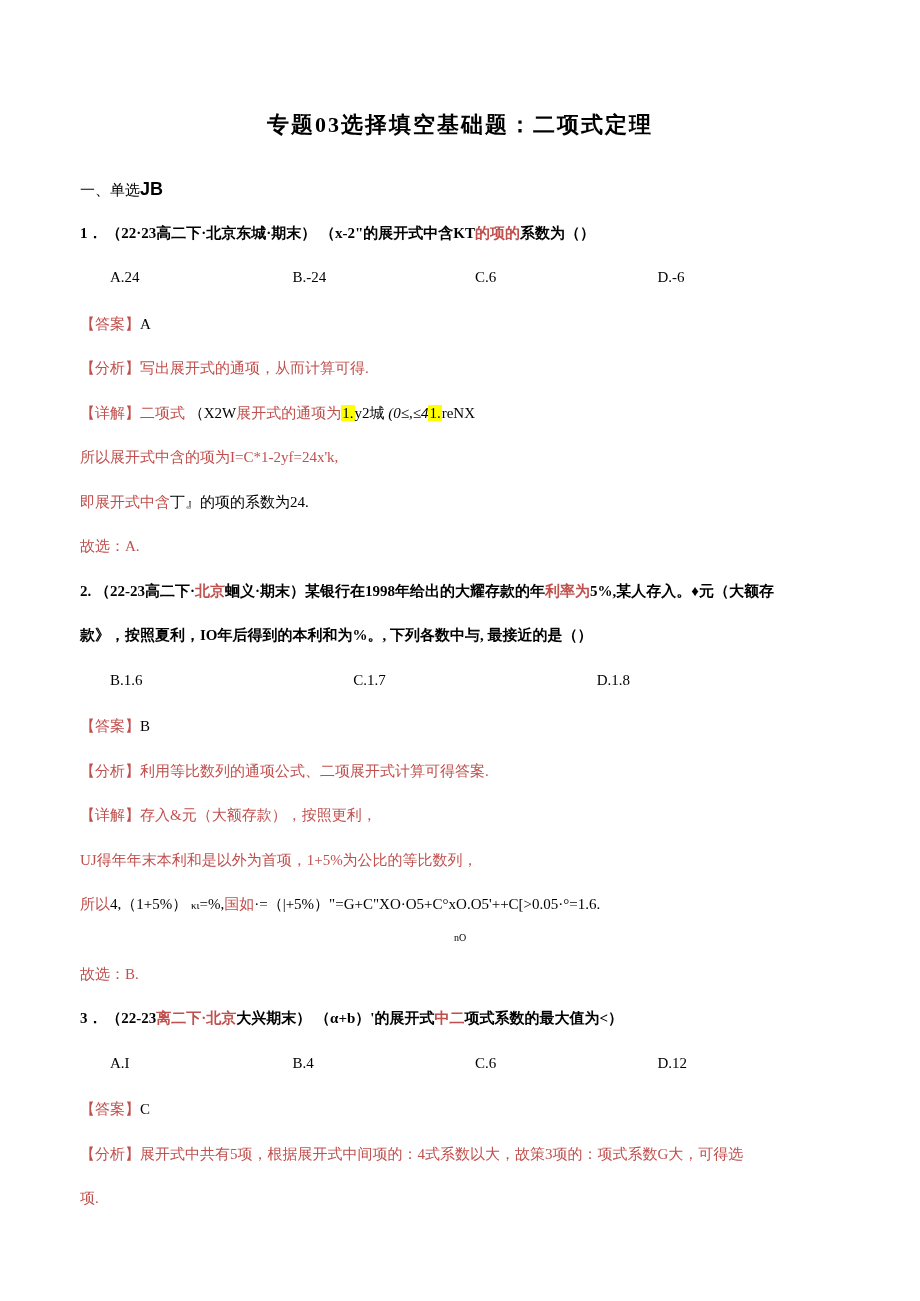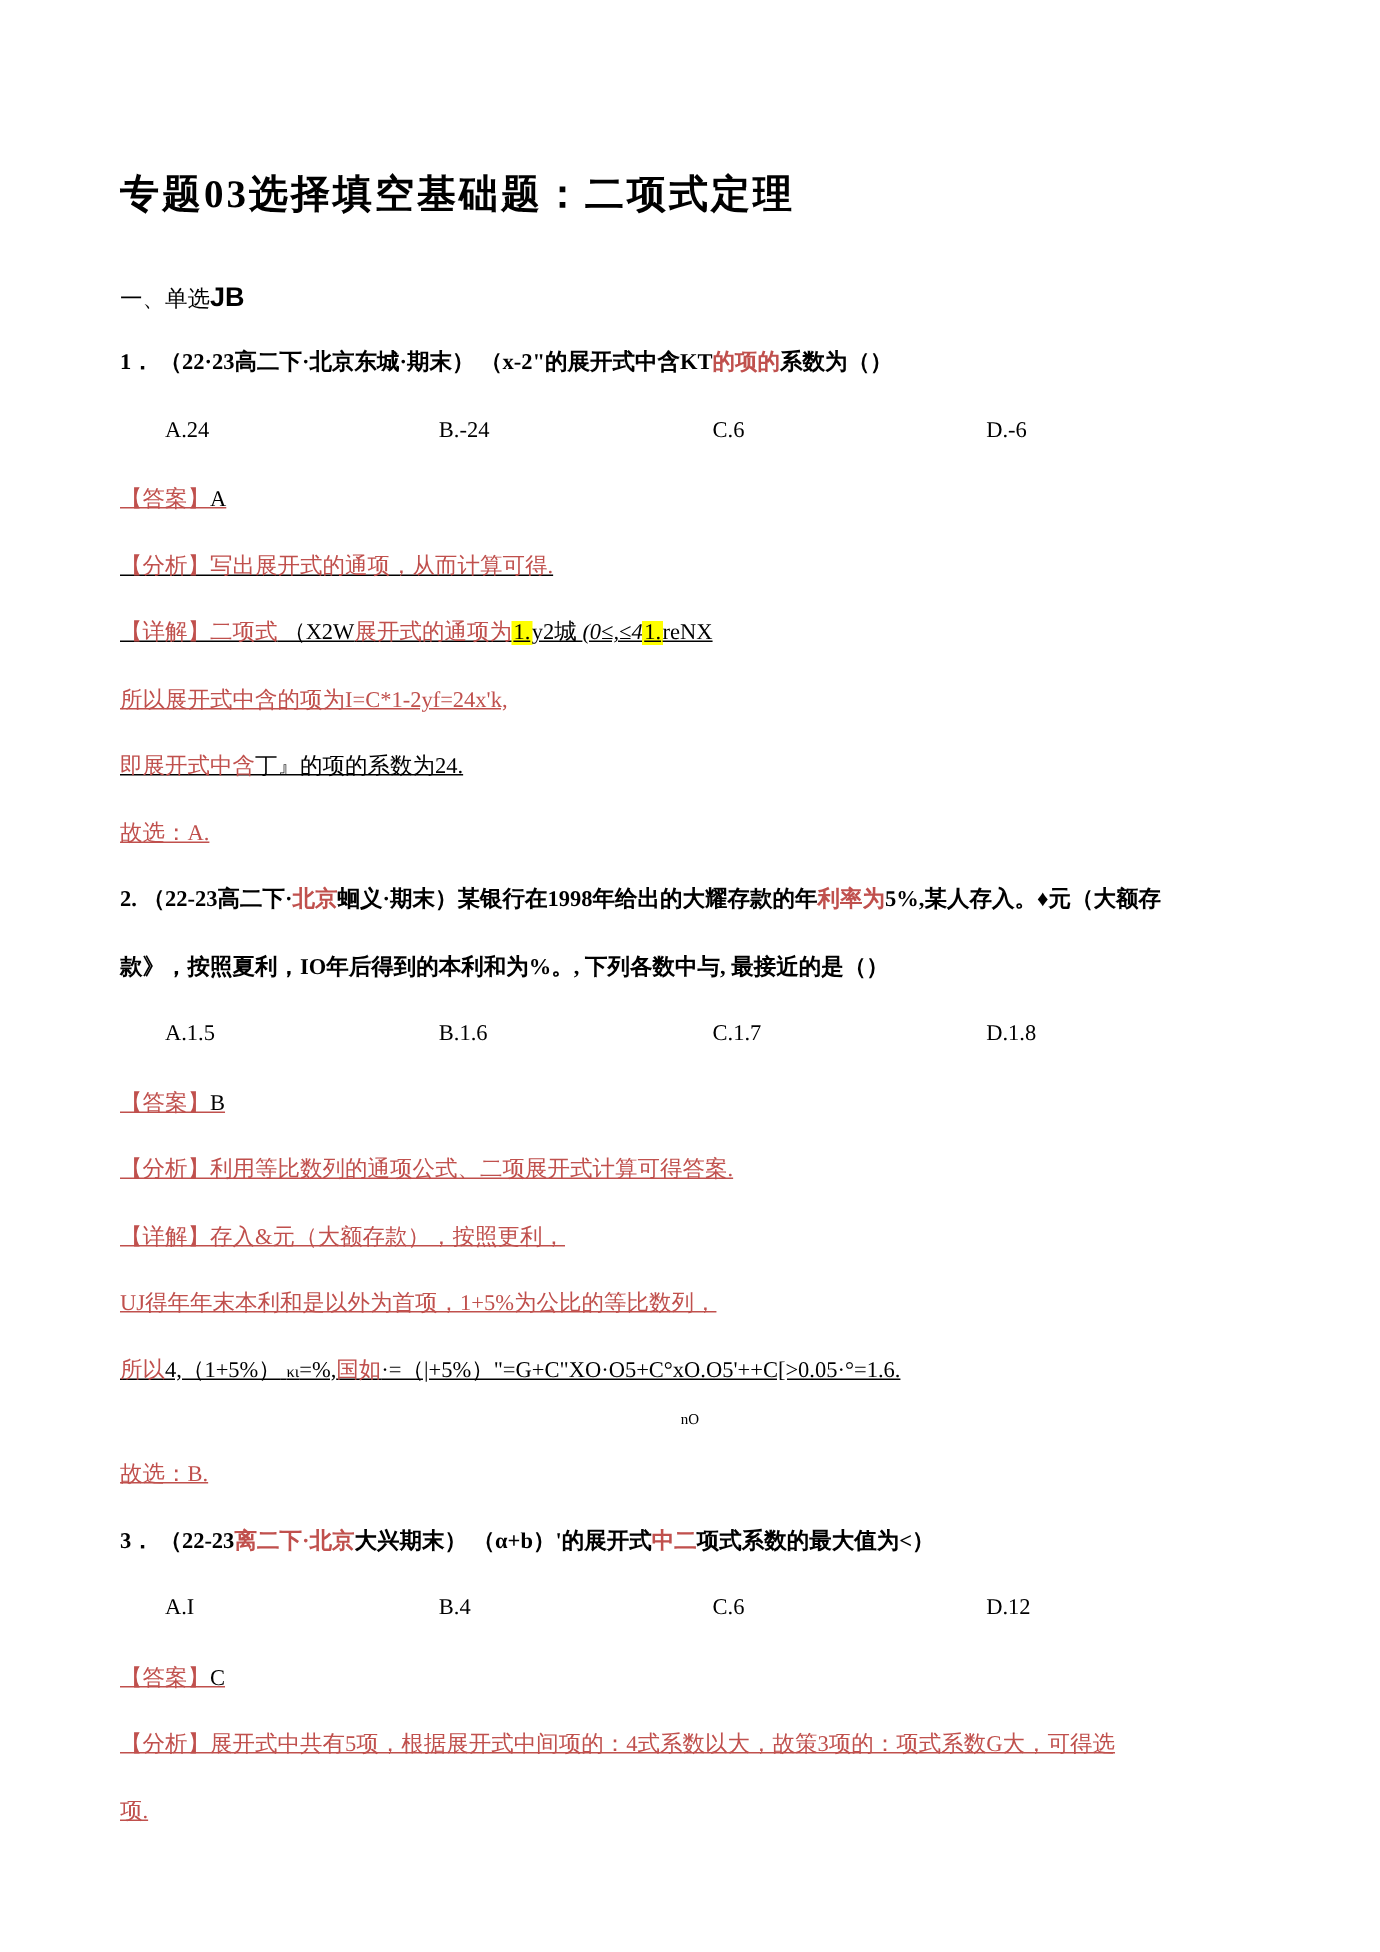--- a/index.html
+++ b/index.html
@@ -10,22 +10,22 @@
     body {
       font-family: "SimSun", "宋体", serif;
       background: #ffffff;
       width: 920px;
       padding: 100px 80px 60px 80px;
       font-size: 15px;
       line-height: 2.3;
       color: #000;
     }
     .title {
-      text-align: left;
-      font-size: 26px;
+      text-align: center;
+      font-size: 22px;
       font-weight: bold;
       margin-bottom: 18px;
       letter-spacing: 2px;
     }
     .section-header {
       font-size: 15px;
       margin-bottom: 6px;
     }
     .section-header .jb {
       font-weight: bold;
@@ -51,21 +51,20 @@
       row-gap: 10px;
     }
     .red {
       color: #c0504d;
     }
     .black {
       color: #000;
     }
     .para {
       margin-bottom: 10px;
-      text-decoration: underline;
     }
     .indent-opt {
       padding-left: 0;
       align-items: flex-end;
     }
     .highlight {
       background: #ffff00;
       padding: 0 1px;
     }
     .sub-center {
@@ -117,21 +116,20 @@
 
 <div class="para red">故选：A.</div>
 
 <div class="question-line">
   <span>2.</span>
   <span>（22-23高二下·</span><span class="red">北京</span><span>蛔义·期末）某银行在1998年给出的大耀存款的年</span><span class="red">利率为</span><span>5%,某人存入。♦元（大额存</span>
 </div>
 <div class="question-line">款》，按照夏利，IO年后得到的本利和为%。, 下列各数中与, 最接近的是（）</div>
 
 <div class="options-row indent-opt">
-  <div class="opt">A.1.5</div>
   <div class="opt">B.1.6</div>
   <div class="opt">C.1.7</div>
   <div class="opt">D.1.8</div>
 </div>
 
 <div class="para red">
   <span>【答案】</span><span class="black">B</span>
 </div>
 
 <div class="para red">

